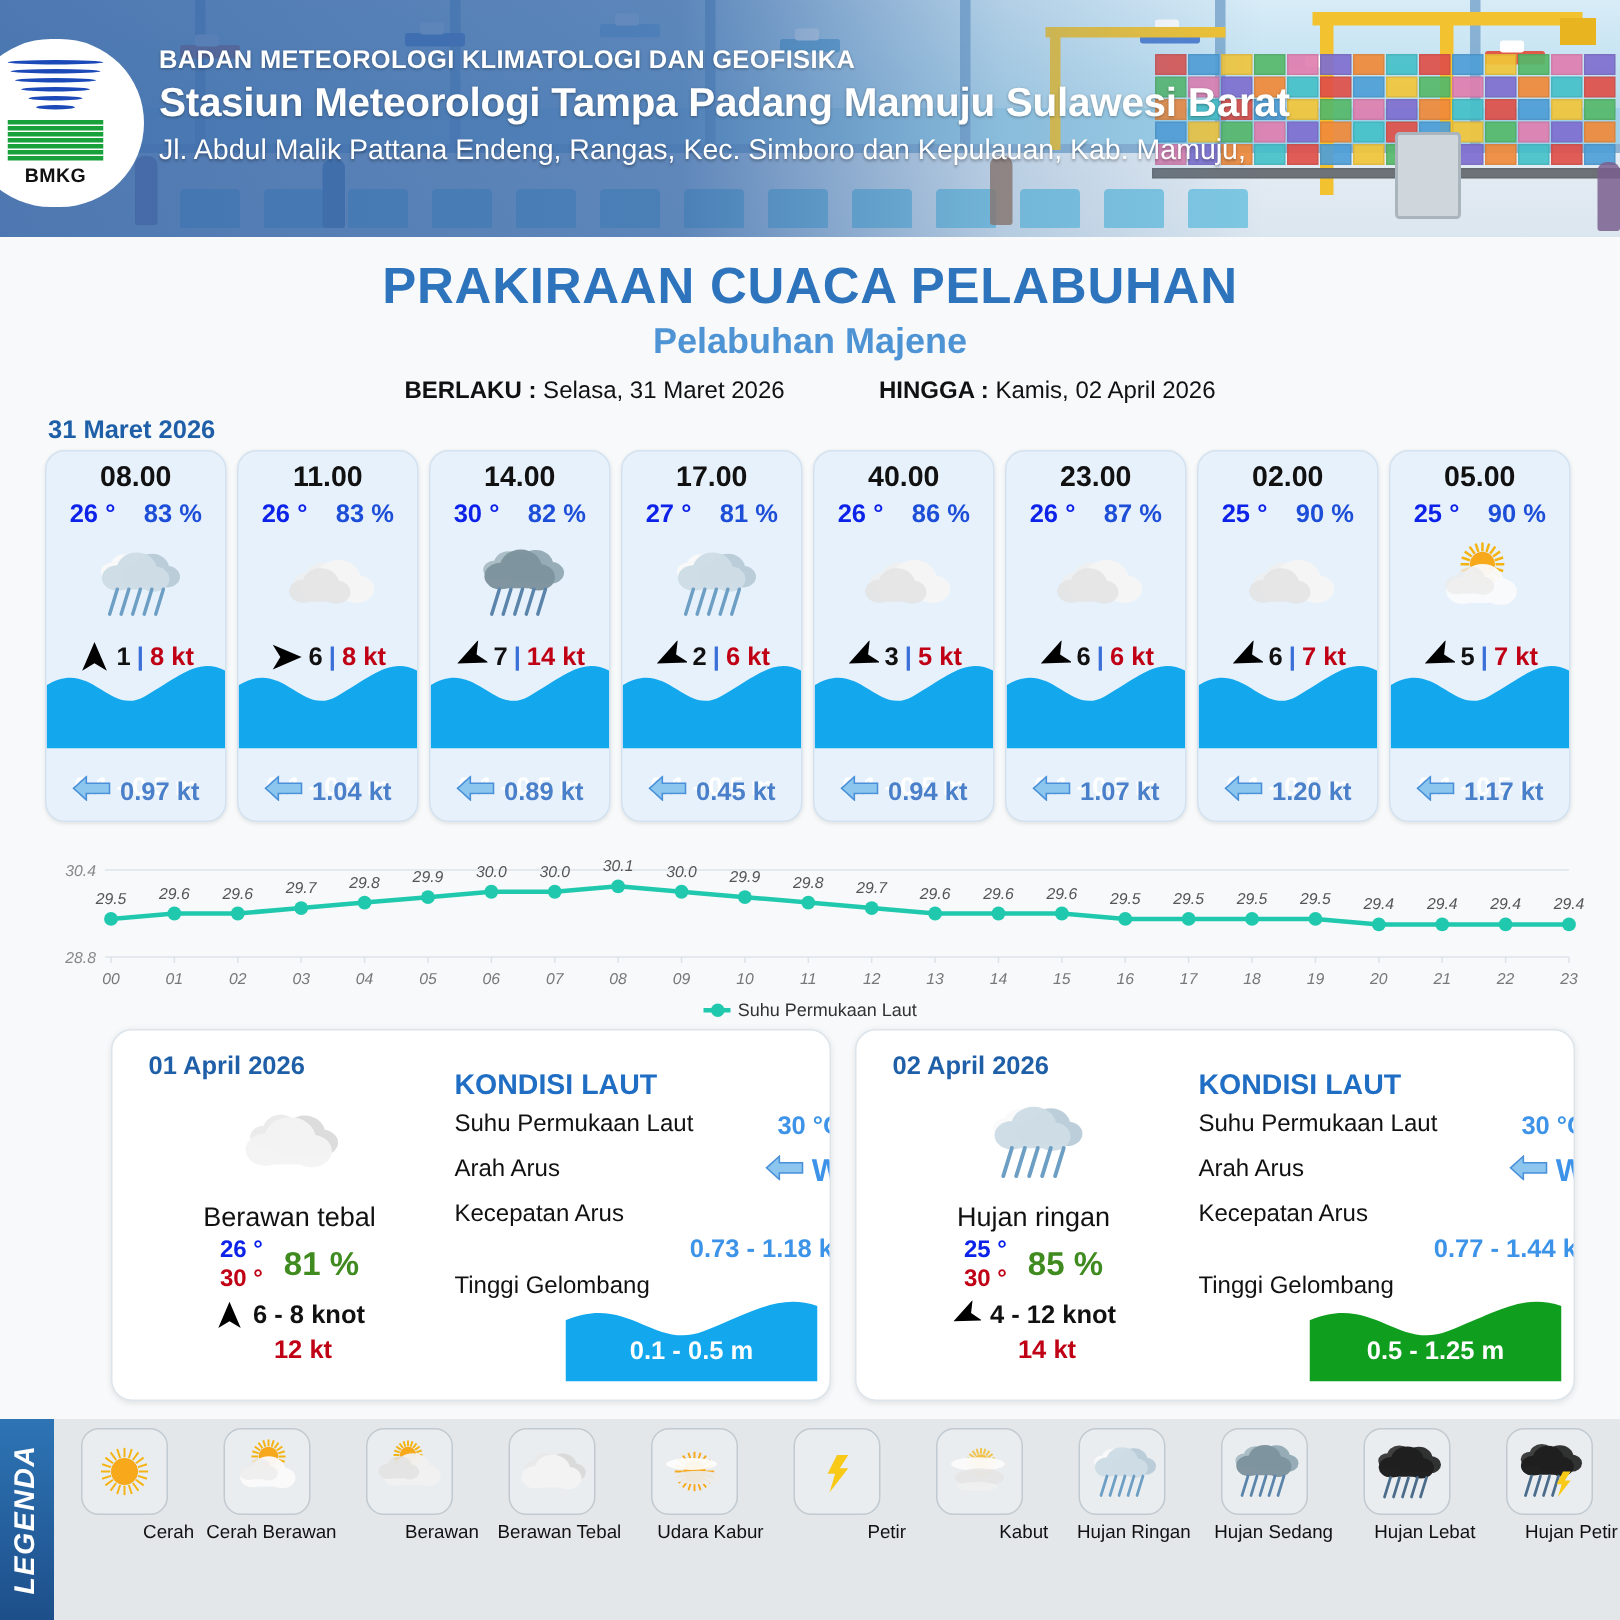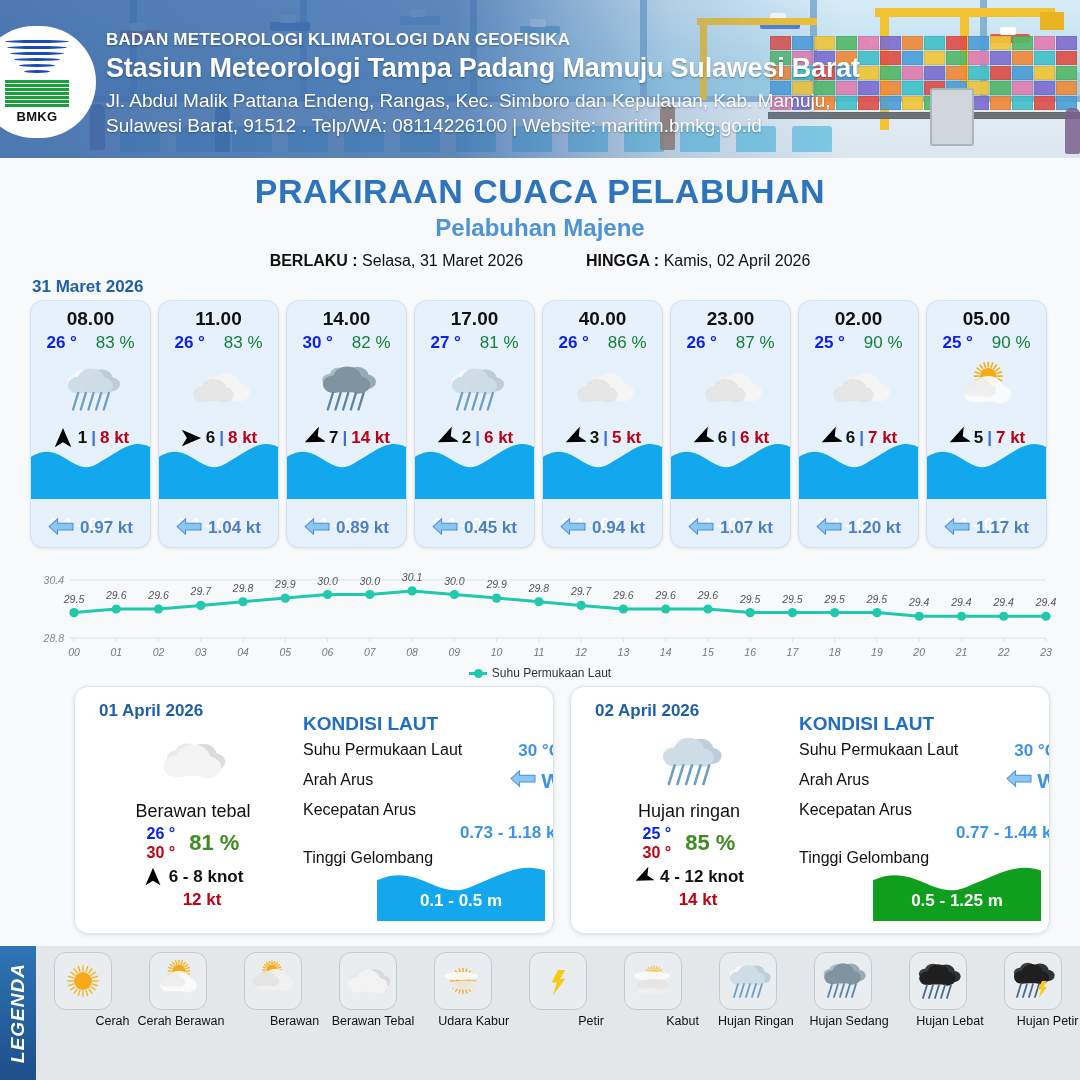--- a/index.html
+++ b/index.html
@@ -65,21 +65,21 @@
   .cards { position:absolute; left:30px; top:300px; width:1020px; display:flex; gap:7px; }
   .card {
     width:121px; height:248px; background:#e7f1fb;
     border:1px solid #d3e2f0; border-radius:13px;
     position:relative; overflow:hidden;
     box-shadow:0 1px 3px rgba(0,0,0,.09);
   }
   .c-time { text-align:center; font-size:19px; font-weight:bold; color:#111; margin-top:7px; }
   .c-vals { display:flex; justify-content:space-around; align-items:baseline; margin-top:3px; padding:0 6px; }
   .c-temp { font-size:17px; font-weight:bold; color:#0c22e8; }
-  .c-hum { font-size:17px; font-weight:normal; color:#15803d; }
+  .c-hum { font-size:17px; font-weight:bold; color:#1d4ed8; }
   .c-icon { height:68px; display:flex; align-items:center; justify-content:center; margin-top:2px; }
   .c-wind { display:flex; align-items:center; justify-content:center; gap:4px; margin-top:2px; height:26px; }
   .c-wind .dir { width:22px; height:22px; }
   .c-wind .wnum { font-size:17px; font-weight:bold; color:#111; }
   .c-wind .bar { color:#3a6fd8; font-size:17px; font-weight:bold; }
   .c-wind .gust { font-size:17px; font-weight:bold; color:#c00014; }
   .wave-wrap { position:absolute; left:0; bottom:48px; width:100%; height:62px; }
   .wave-wrap svg { display:block; width:100%; height:62px; }
   .wave-txt { position:absolute; left:0; bottom:12px; width:100%; text-align:center;
               font-size:17px; font-weight:bold; color:#fff; }
@@ -295,21 +295,20 @@
           <i style="width: 64px; top: 24px;"></i>
         </div>
       <div class="logo-text">BMKG</div>
     </div>
   </div>
 
   <div class="hdr-text">
     <div class="hdr-line1">BADAN METEOROLOGI KLIMATOLOGI DAN GEOFISIKA</div>
     <div class="hdr-line2">Stasiun Meteorologi Tampa Padang Mamuju Sulawesi Barat</div>
     <div class="hdr-line3">Jl. Abdul Malik Pattana Endeng, Rangas, Kec. Simboro dan Kepulauan, Kab. Mamuju,</div>
-    <div class="hdr-line3">Sulawesi Barat, 91512 . Telp/WA: 08114226100 | Website: maritim.bmkg.go.id</div>
   </div>
 </div>
 
 <div class="title-block">
   <div class="main-title">PRAKIRAAN CUACA PELABUHAN</div>
   <div class="sub-title">Pelabuhan Majene</div>
   <div class="valid-row">
     <span class="lbl">BERLAKU :</span>
     <span>Selasa, 31 Maret 2026</span>
     <span class="gap"></span>

